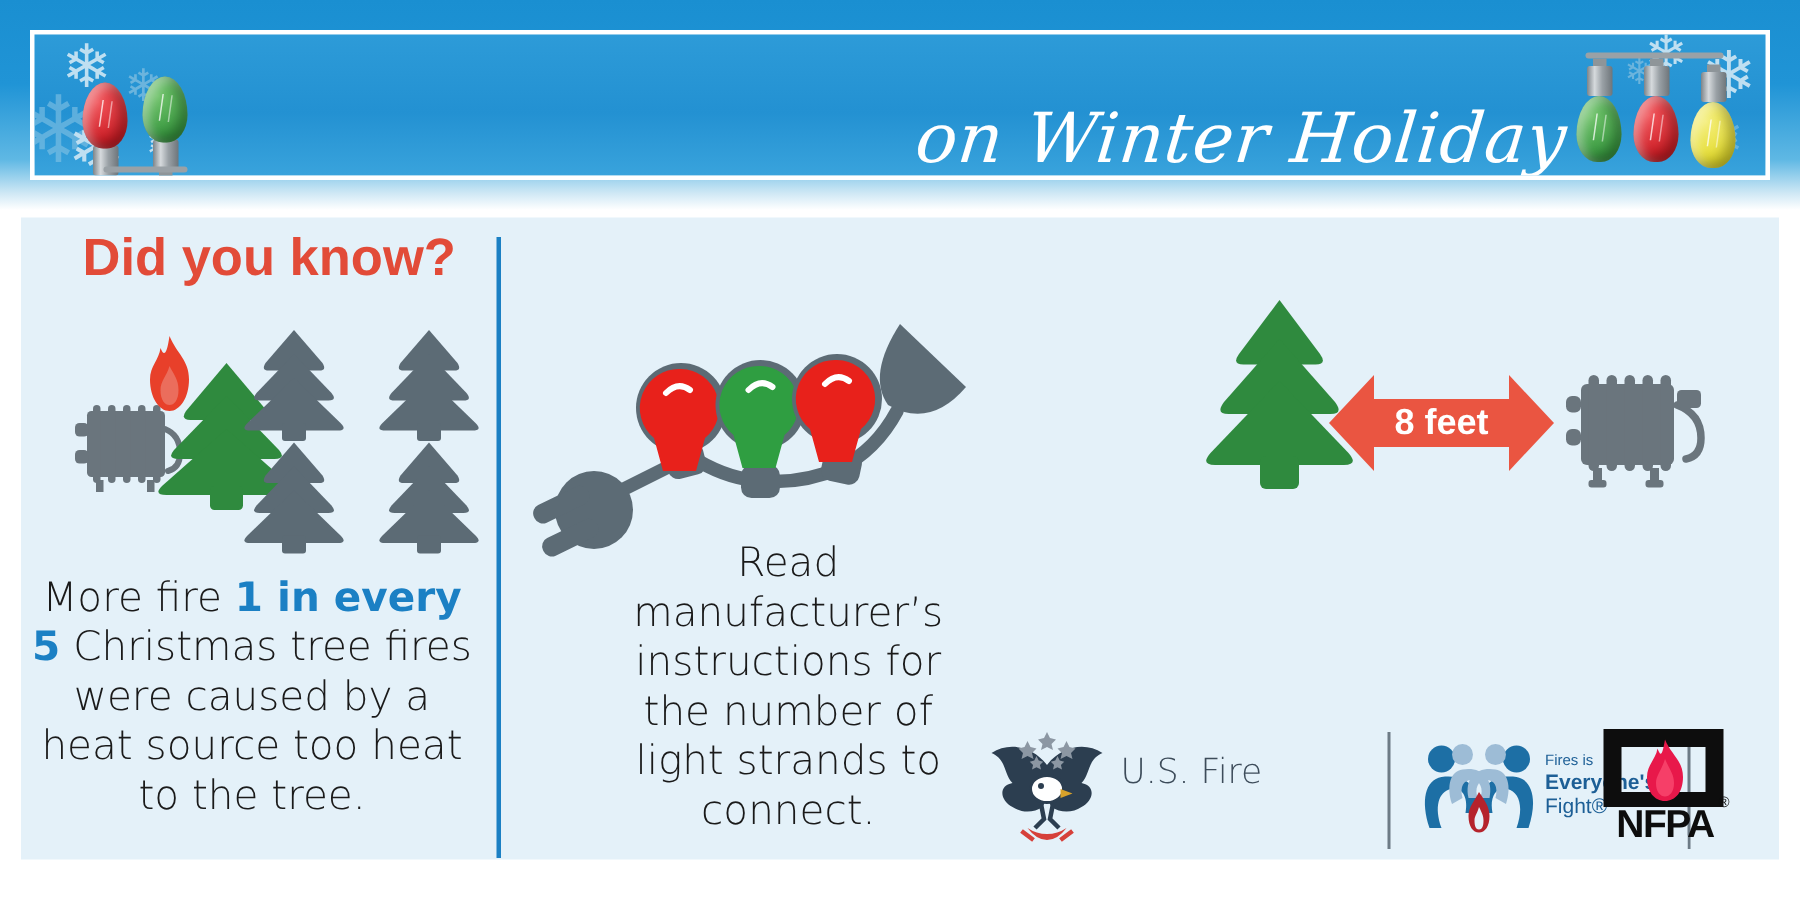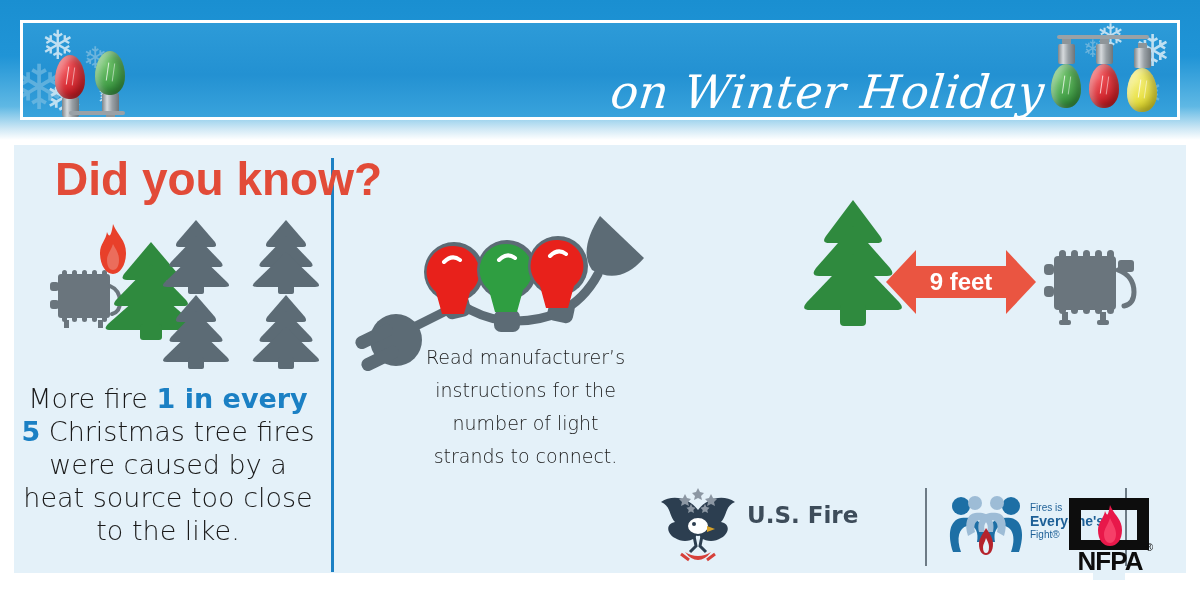--- a/index.html
+++ b/index.html
@@ -69,31 +69,31 @@
     background:#e4f1f9;
   }
   .divider{
     position:absolute;left:331px;top:158px;width:3px;height:414px;background:#1b80c4;
   }
 
   .h-red{
     color:#e24b38;font-weight:bold;font-family:"Liberation Sans",sans-serif;
     position:absolute;white-space:nowrap;
   }
-  #heading-left{left:55px;top:152px;font-size:46px;}
+  #heading-left{left:55px;top:152px;font-size:35px;}
   #heading-right{left:351px;top:152px;font-size:35px;}
 
   .body-text{
     position:absolute;text-align:center;color:#1a1a1a;
     font-family:"DejaVu Sans",sans-serif;font-weight:300;
   }
   .body-text b{color:#1b80c4;font-weight:bold;}
 
   #text-left{left:18px;top:382px;width:300px;font-size:27px;line-height:33px;}
-  #text-center{left:418px;top:341px;width:215px;font-size:19px;line-height:33px;}
+  #text-center{left:418px;top:359px;width:215px;font-size:27px;line-height:33px;}
   #text-right{left:682px;top:324px;width:500px;font-size:27px;line-height:33px;}
 
   
   .tree{position:absolute;}
 
   
   .radiator{position:absolute;}
 
   
   .arrow3ft{
@@ -115,23 +115,23 @@
   
   .logos{position:absolute;left:655px;top:480px;width:530px;height:95px;}
   .logo-sep{position:absolute;top:8px;width:2px;height:78px;background:#6d7b86;}
   .usfa-text{
     position:absolute;color:#3d4c5a;font-size:23px;line-height:27px;
     font-family:"DejaVu Sans",sans-serif;font-weight:300;
   }
   .feef-text{position:absolute;color:#1d5f96;font-family:"Liberation Sans",sans-serif;}
   .feef-text .l1{font-size:10px;}
   .feef-text .l2{font-size:14px;font-weight:bold;}
-  .feef-text .l3{font-size:10px;}
+  .feef-text .l3{font-size:14px;}
   .nfpa{
-    position:absolute;left:412px;top:18px;width:86px;height:82px;
+    position:absolute;left:412px;top:6px;width:86px;height:82px;
   }
   .nfpa .box{
     position:absolute;left:2px;top:0;width:80px;height:52px;
     border:12px solid #0d0d0d;box-sizing:border-box;border-bottom-width:10px;
   }
   .nfpa .notch{position:absolute;left:26px;bottom:0;width:32px;height:11px;background:#e4f1f9;}
   .nfpa .word{
     position:absolute;left:0;top:48px;width:86px;text-align:center;
     font-size:26px;font-weight:bold;color:#0d0d0d;letter-spacing:-1px;
     font-family:"Liberation Sans",sans-serif;
@@ -265,21 +265,21 @@
     <svg width="78" height="76" viewBox="0 0 78 76">
         <g fill="#5c6b75">
       <path d="M39 2 L58 24 Q61 29 56 29 L22 29 Q17 29 20 24 Z"></path>
       <path d="M39 18 L64 44 Q68 49 62 49 L16 49 Q10 49 14 44 Z"></path>
       <path d="M39 34 L70 64 Q75 69 68 69 L10 69 Q3 69 8 64 Z"></path>
       <rect x="31" y="64" width="16" height="12" rx="2"></rect>
     </g>
       </svg>
   </div>
 
-  <div class="body-text" id="text-left"><span>More fire </span><b>1 in every 5</b><span> Christmas tree fires were caused by a heat source too close to the like.</span></div>
+  <div class="body-text" id="text-left"><span>More fire </span><b>1 in every 5</b><span> Christmas tree fires were caused by a heat source too heat to the tree.</span></div>
 
 
   <div style="position:absolute;left:352px;top:200px;">
     <svg width="320" height="180" viewBox="0 0 320 180">
 
       <path d="M44 136 L108 104 Q130 118 150 120 Q180 124 208 112 Q232 100 246 74" stroke="#5c6b75" stroke-width="9" fill="none" stroke-linecap="round"></path>
 
       <g fill="#5c6b75">
         <circle cx="44" cy="140" r="26"></circle>
         <rect x="2" y="130" width="40" height="13" rx="6" transform="rotate(-26 22 136)"></rect>
@@ -323,21 +323,21 @@
       <path d="M55 56 L101 104 Q108 112 98 112 L12 112 Q2 112 9 104 Z"></path>
       <rect x="42" y="106" width="26" height="22" rx="4"></rect>
     </g>
       </svg>
   </div>
 
   <div class="arrow3ft">
     <div class="tipL"></div>
     <div class="bar"></div>
     <div class="tipR"></div>
-    <div class="lbl">9 feet</div>
+    <div class="lbl">8 feet</div>
   </div>
 
   <div class="radiator" style="left:1042px;top:248px;">
     <svg width="96" height="78" viewBox="0 0 96 78">
       <rect x="12" y="8" width="62" height="54" rx="4" fill="#6a757d"></rect>
       <rect x="17" y="2" width="7" height="64" rx="3.5" fill="#6a757d"></rect>
       <rect x="29" y="2" width="7" height="64" rx="3.5" fill="#6a757d"></rect>
       <rect x="41" y="2" width="7" height="64" rx="3.5" fill="#6a757d"></rect>
       <rect x="53" y="2" width="7" height="64" rx="3.5" fill="#6a757d"></rect>
       <rect x="65" y="2" width="7" height="64" rx="3.5" fill="#6a757d"></rect>
@@ -371,21 +371,21 @@
           <path d="M56 14 l2 4 l4 1 l-3 3 l1 4 l-4 -2 l-4 2 l1 -4 l-3 -3 l4 -1 Z"></path>
           <path d="M36 24 l1.5 3 l3 .8 l-2.2 2.2 l.7 3 l-3 -1.5 l-3 1.5 l.7 -3 l-2.2 -2.2 l3 -.8 Z"></path>
           <path d="M50 24 l1.5 3 l3 .8 l-2.2 2.2 l.7 3 l-3 -1.5 l-3 1.5 l.7 -3 l-2.2 -2.2 l3 -.8 Z"></path>
         </g>
         <g fill="#d6403a">
           <path d="M30 72 q6 8 13 8 q7 0 13 -8 q-6 4 -13 4 q-7 0 -13 -4 Z"></path>
           <path d="M26 74 l8 6 M60 74 l-8 6" stroke="#d6403a" stroke-width="3"></path>
         </g>
       </svg>
     </div>
-    <div class="usfa-text" style="left:92px;top:22px;font-weight:bold;">
+    <div class="usfa-text" style="left:92px;top:22px;">
       <div>U.S. Fire</div>
     </div>
 
     <div class="logo-sep" style="left:270px;"></div>
 
     <div style="position:absolute;left:292px;top:14px;">
       <svg width="78" height="64" viewBox="0 0 78 64">
         <circle cx="14" cy="12" r="9" fill="#1d6fa5"></circle>
         <path d="M14 24 C3 26 0 40 6 58 L14 58 C9 44 12 34 20 32 C28 30 32 38 30 48 L38 48 C40 30 30 22 14 24 Z" fill="#1d6fa5"></path>
         <circle cx="64" cy="12" r="9" fill="#1d6fa5"></circle>

